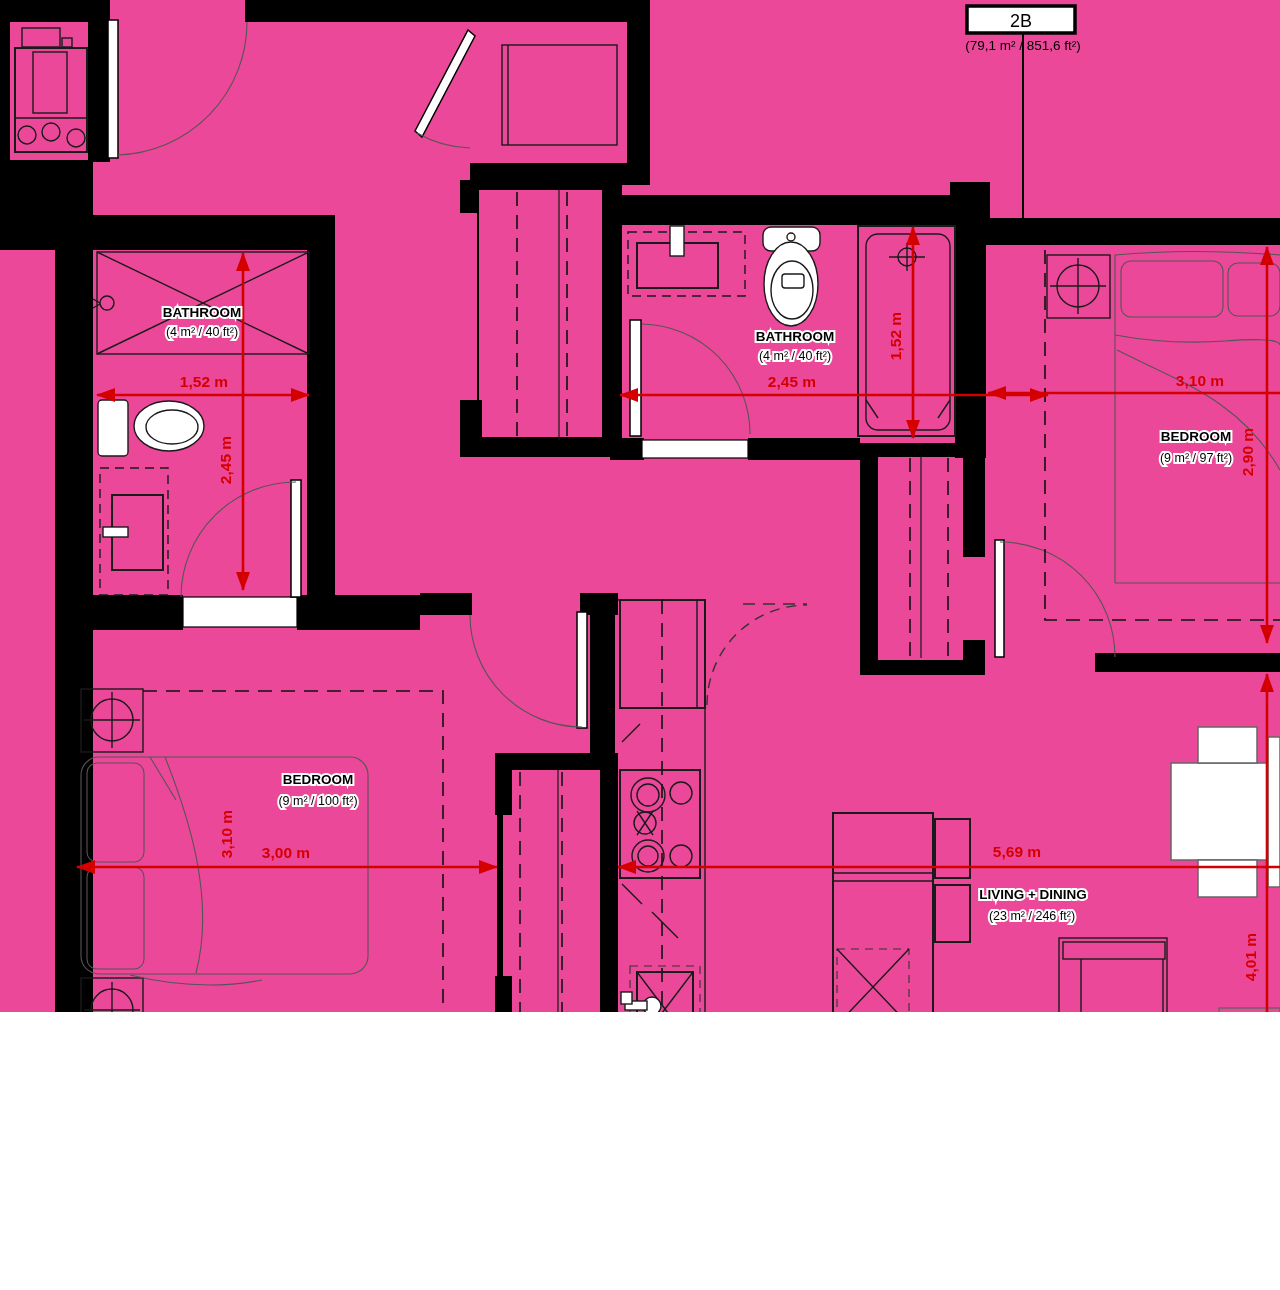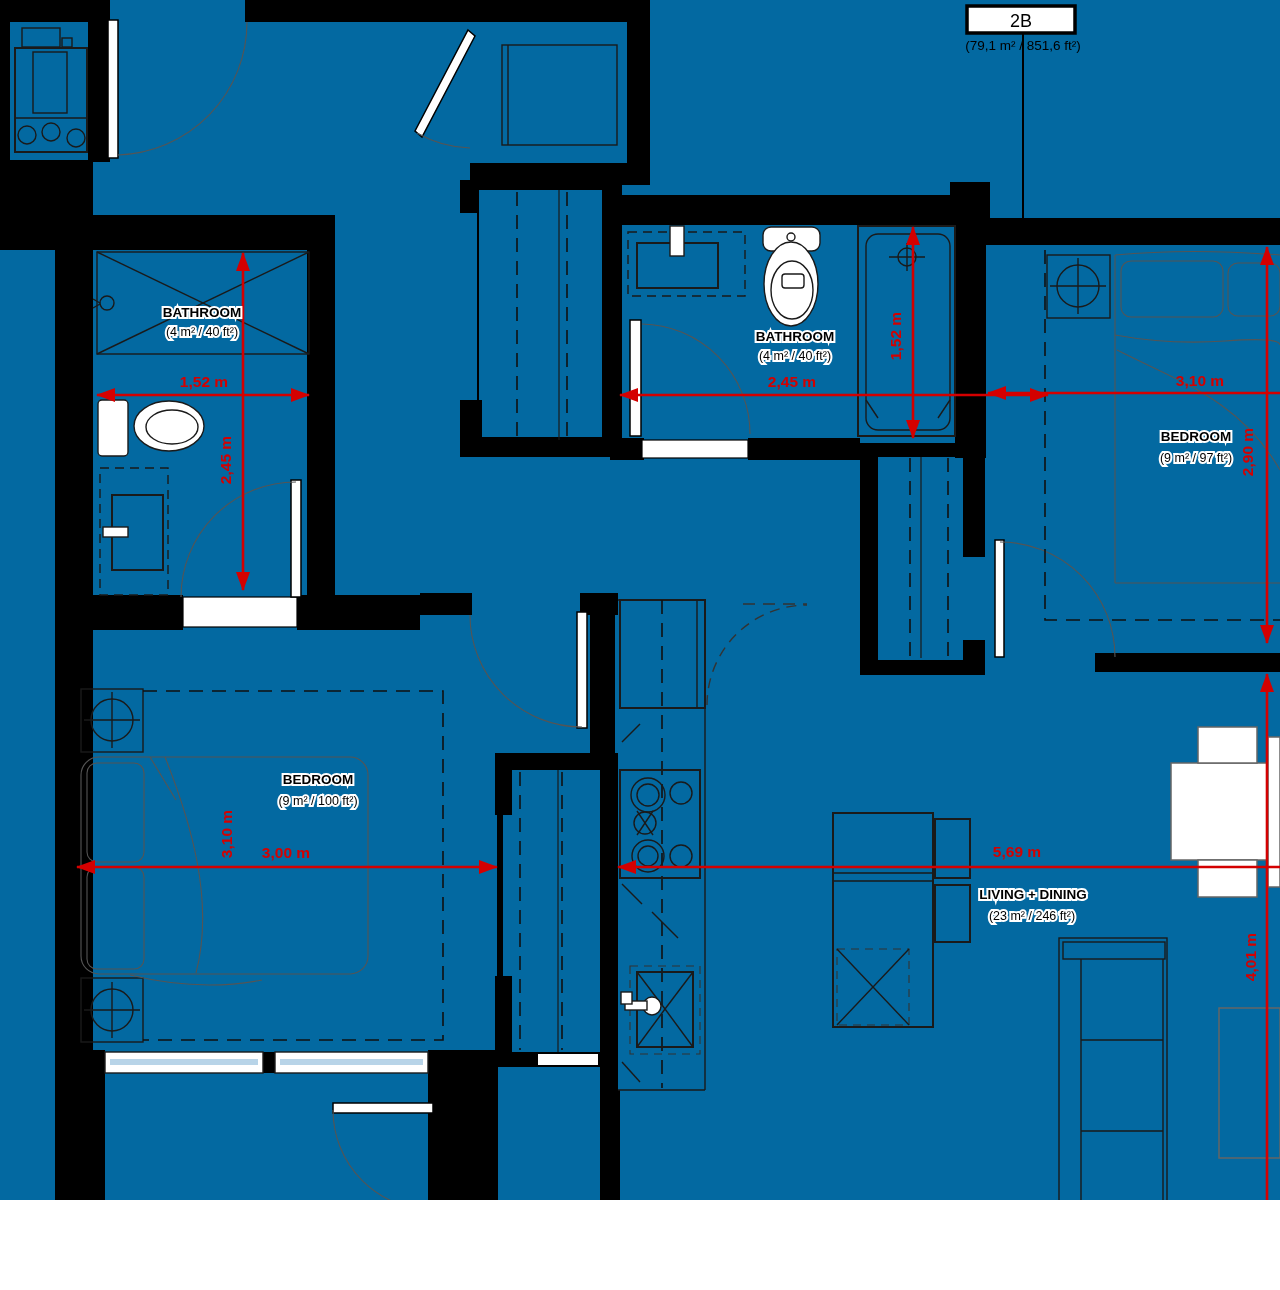--- a/index.html
+++ b/index.html
@@ -1,16 +1,16 @@
 <!DOCTYPE html>
 <html><head>
 <meta charset="utf-8">
 <style>
   html,body{margin:0;padding:0;background:#fff;}
-  #plan-wrap{position:relative;width:1280px;height:1200px;background:#0369a1;overflow:hidden;}
+  #plan-wrap{position:relative;width:1280px;height:1012px;background:#ec4899;overflow:hidden;}
   svg{display:block;}
   .wall{fill:#000;stroke:none;}
   .thresh{fill:#fff;stroke:#000;stroke-width:1.2;}
   .leaf{fill:#fff;stroke:#000;stroke-width:1.5;}
   .fur{fill:none;stroke:#1a1a1a;stroke-width:1.4;}
   .furw{fill:#fff;stroke:#1a1a1a;stroke-width:1.4;}
   .fur2{fill:none;stroke:#1a1a1a;stroke-width:2;}
   .gray{fill:none;stroke:#666;stroke-width:1.5;}
   .grayw{fill:#fff;stroke:#666;stroke-width:1.5;}
   .arc{fill:none;stroke:#555;stroke-width:1.1;}

